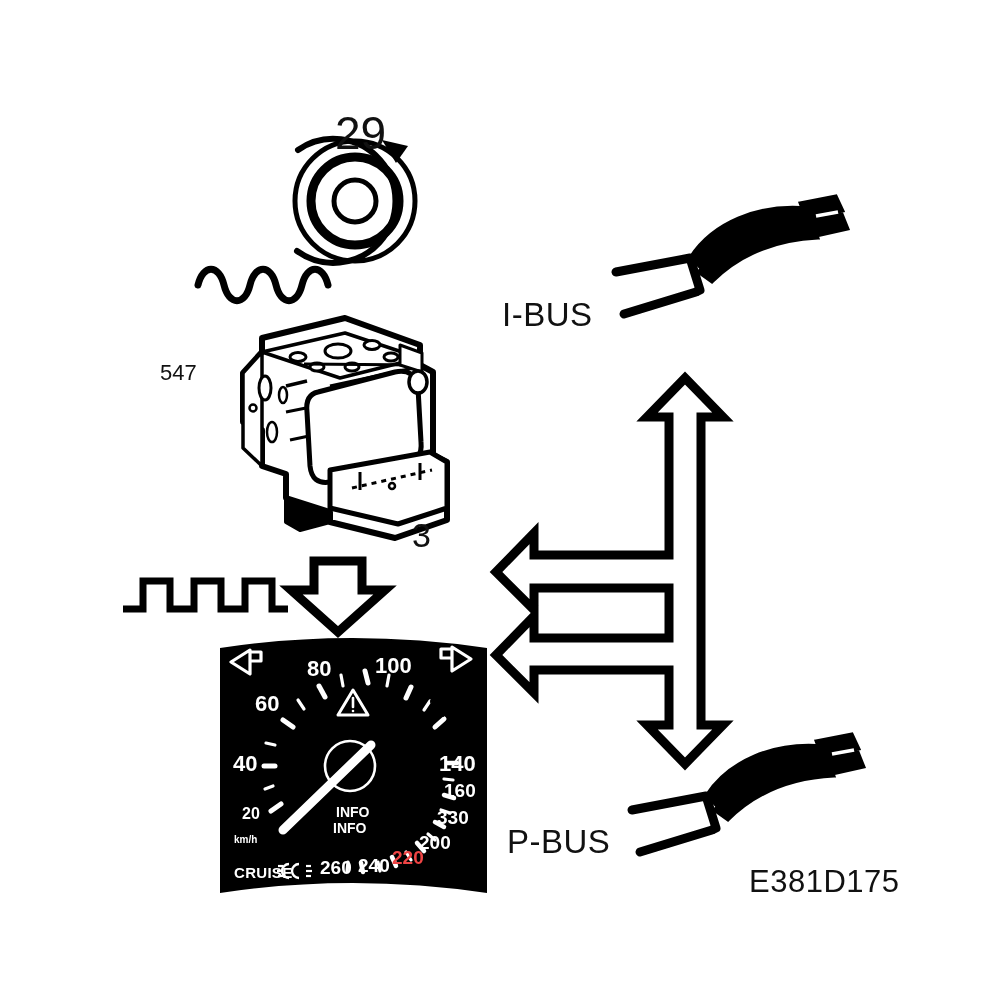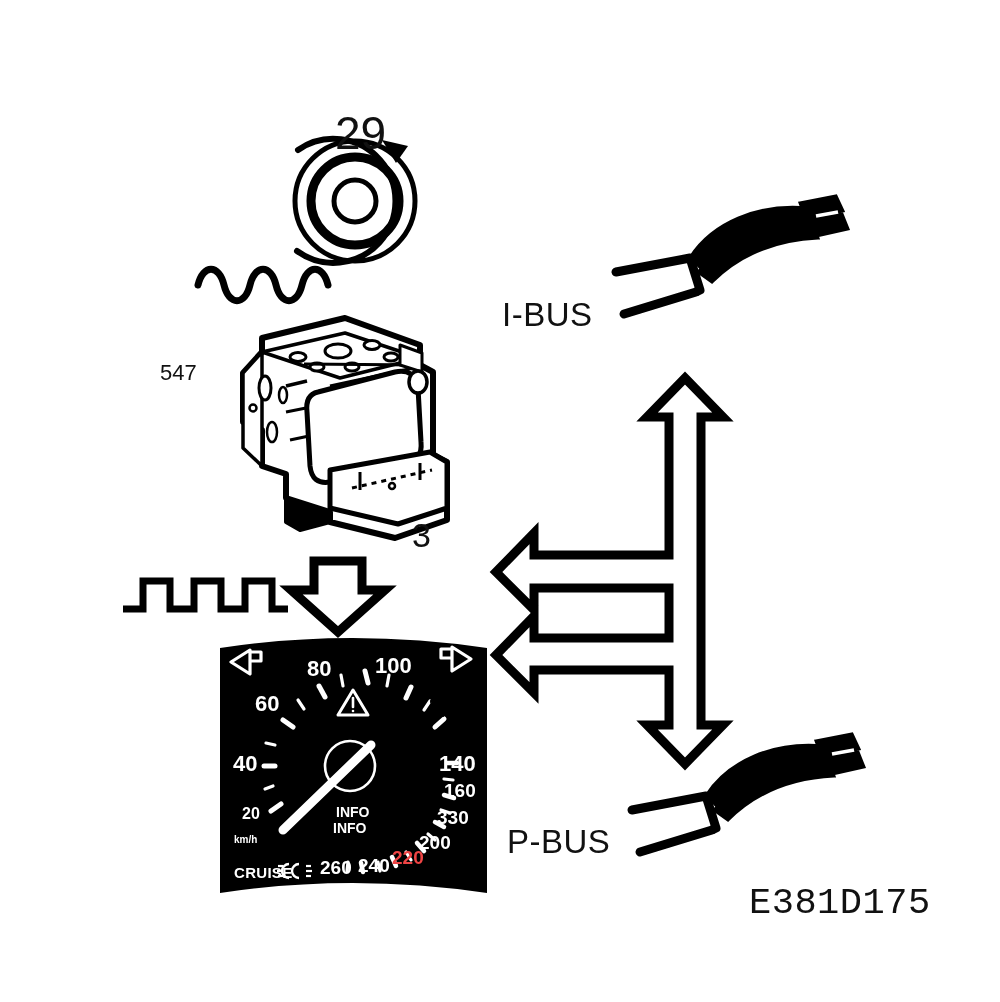--- a/index.html
+++ b/index.html
@@ -28,21 +28,21 @@
     color: #111111;
     font-family: "Liberation Sans", sans-serif;
     white-space: nowrap;
     line-height: 1;
   }
   #label-29       { left: 335px; top: 110px;  font-size: 46px; }
   #label-547      { left: 160px; top: 362px;  font-size: 22px; }
   #label-3        { left: 412px; top: 518px;  font-size: 34px; }
   #label-ibus     { left: 502px; top: 262px;  font-size: 33px; letter-spacing: 0.5px; margin-top: 36px; }
   #label-pbus     { left: 507px; top: 825px;  font-size: 33px; letter-spacing: 0.5px; }
-  #label-ref      { left: 749px; top: 885px;  font-size: 37px; letter-spacing: 0.5px; font-family: Liberation Mono, monospace; }
+  #label-ref      { left: 749px; top: 866px;  font-size: 31px; letter-spacing: 0.5px; }
   #watermark {
     position: absolute;
     left: 232px;
     top: 478px;
     font-size: 48px;
     color: #9a9a9a;
     font-family: "Liberation Sans", sans-serif;
     white-space: nowrap;
     letter-spacing: 0.5px;
     pointer-events: none;

